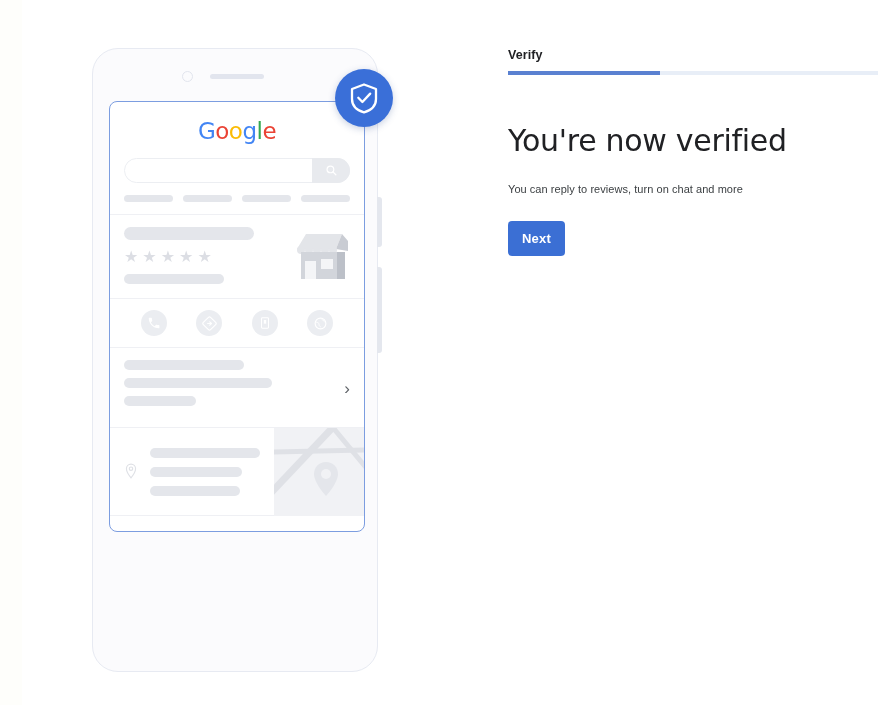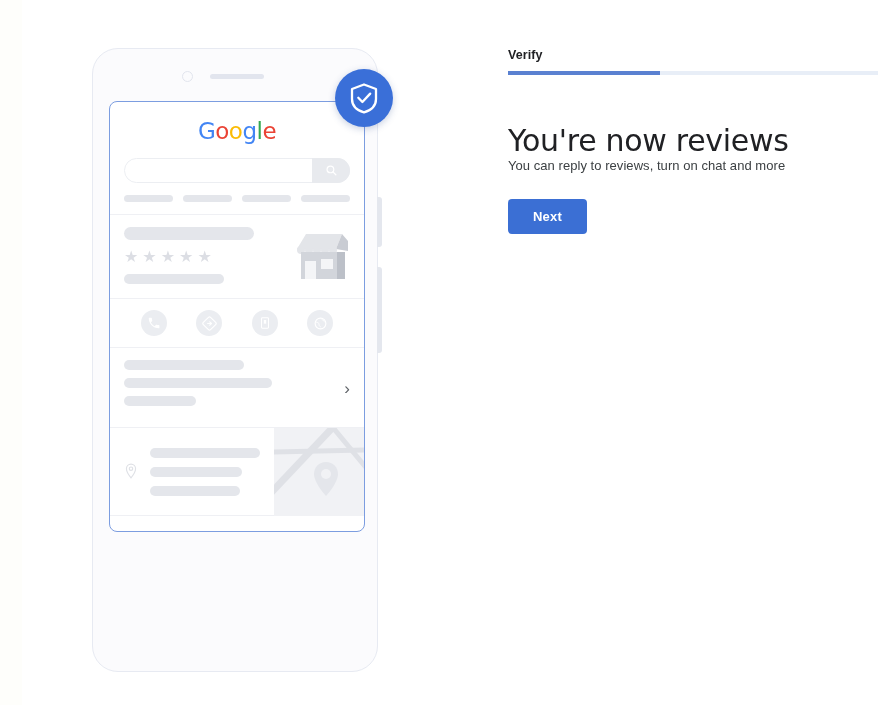--- a/index.html
+++ b/index.html
@@ -138,28 +138,29 @@
   .progress { position: relative; height: 4px; background: #e8eef7; width: 370px; }
   .progress-fill { position: absolute; left: 0; top: 0; height: 4px; background: #5a81d1; }
 
   .headline {
     margin-top: 48px;
     font-size: 30px; font-weight: 400; color: #202124;
     letter-spacing: -0.3px;
     font-family: "DejaVu Sans", sans-serif;
   }
   .subtext {
-    font-size: 13px; color: #3c4043; letter-spacing: .05px;
+    margin-top: 25px;
+    font-size: 11px; color: #3c4043; letter-spacing: .05px;
   }
   .next-btn {
     margin-top: 26px;
     display: inline-block;
     background: #3b6fd4; color: #ffffff;
     font-size: 13px; font-weight: bold;
-    padding: 10px 25px; border: none; border-radius: 4px;
+    padding: 10px 14px; border: none; border-radius: 4px;
     cursor: pointer; letter-spacing: .2px;
   }
 </style>
 </head>
 <body>
 
 <div class="page">
 
   <div class="left-strip"></div>
 
@@ -325,18 +326,18 @@
         <path d="M9.3 15.8 13.4 20 21.2 11.6" fill="none" stroke="#ffffff" stroke-width="2.3" stroke-linecap="round" stroke-linejoin="round"></path>
       </svg>
     </div>
   </div>
 
   <div class="panel">
     <div class="step-label">Verify</div>
     <div class="progress">
       <div class="progress-fill" id="pfill" style="width: 41%;"></div>
     </div>
-    <h1 class="headline">You're now reviews</h1>
+    <h1 class="headline">You're now verified</h1>
     <p class="subtext">You can reply to reviews, turn on chat and more</p>
     <button class="next-btn">Next</button>
   </div>
 
 </div>
 
 </body></html>

